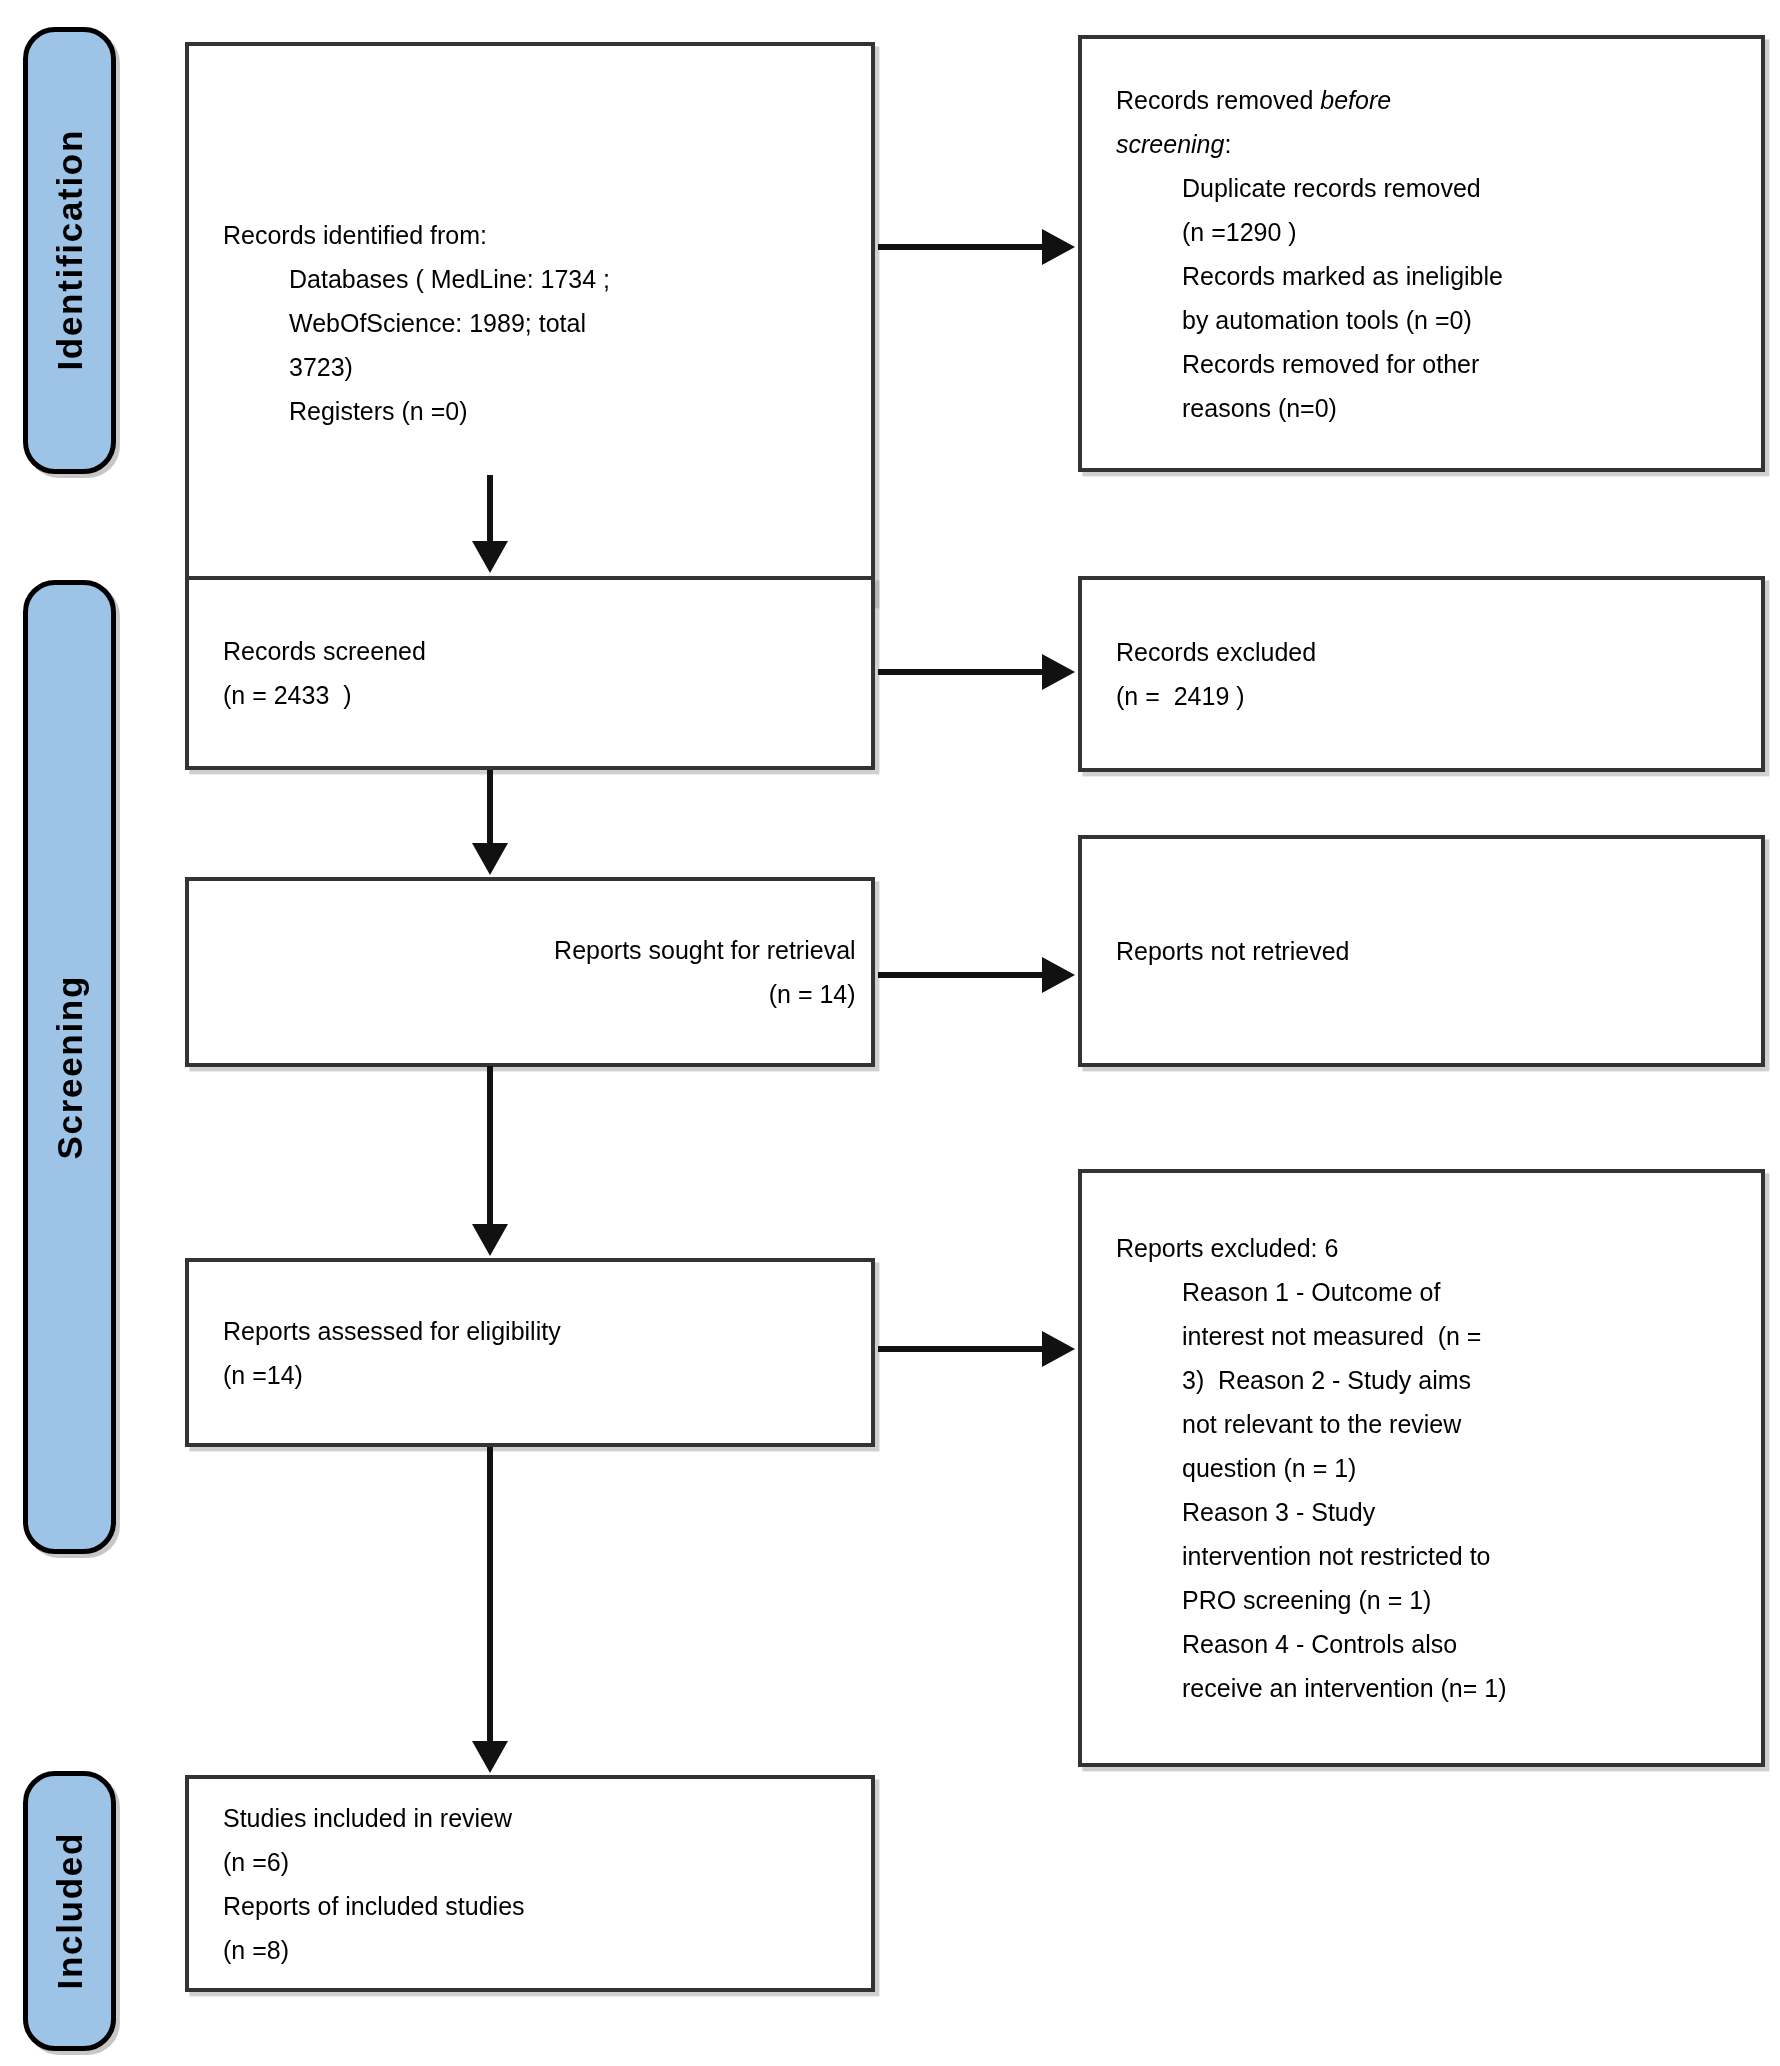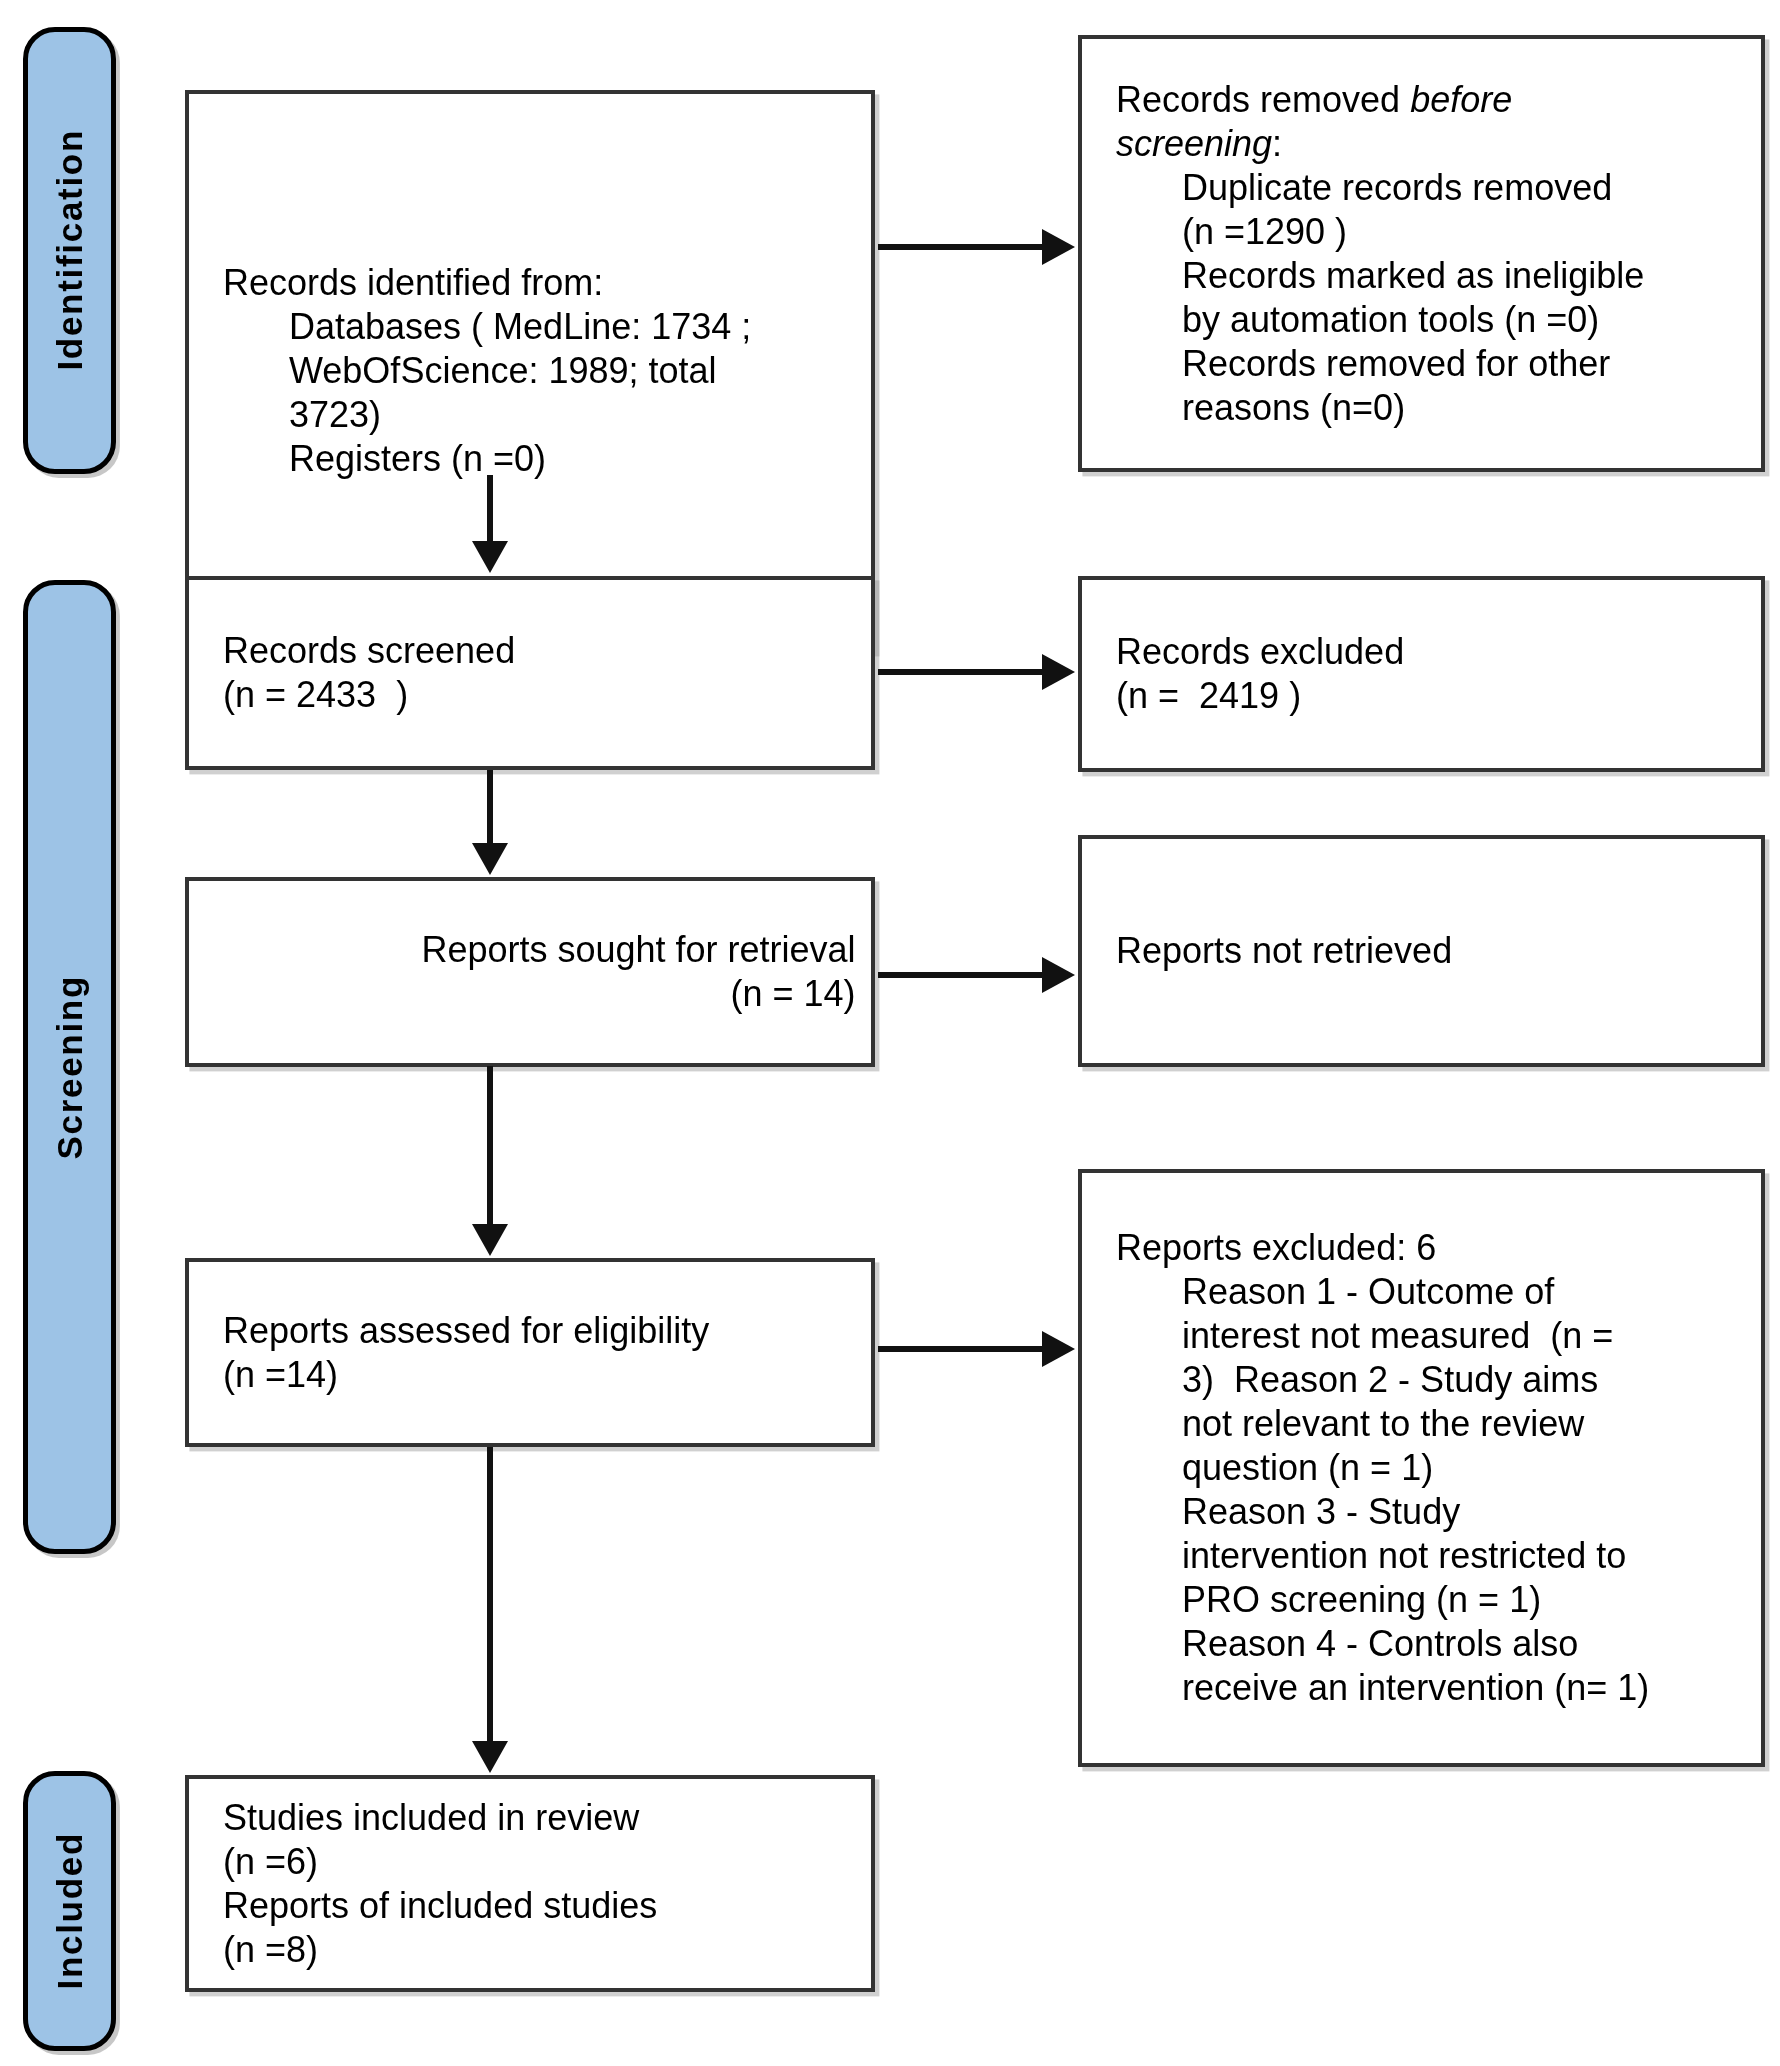--- a/index.html
+++ b/index.html
@@ -45,30 +45,30 @@
     border: 4.4px solid #333333;
     box-shadow: 4.4px 4.4px 0 rgba(150,150,150,0.45);
     box-sizing: border-box;
     display: flex;
     flex-direction: column;
     justify-content: center;
     padding: 11px 15.4px 11px 34px;
   }
   .fbox .ln {
     white-space: pre;
-    font-size: 36px;
+    font-size: 25px;
     line-height: 44px;
   }
   .fbox .ind { margin-left: 66px; }
   .fbox em { font-style: italic; }
 
   .col-left  { left: 185px;  width: 690px; }
   .col-right { left: 1078px; width: 687px; }
 
-  #box-records-identified    { top: 42px;   height: 562px; margin-top: 48px; }
+  #box-records-identified    { top: 42px;   height: 562px; }
   #box-records-removed       { top: 35px;   height: 437px; }
   #box-records-screened      { top: 576px; height: 194px; }
   #box-records-excluded      { top: 576px; height: 196px; }
   #box-reports-sought        { top: 877px; height: 190px; text-align: right; }
   #box-reports-not-retrieved { top: 835px; height: 232px; gap: 20px; }
   #box-reports-assessed      { top: 1258px; height: 189px; }
   #box-reports-excluded      { top: 1169px; height: 598px; }
   #box-studies-included      { top: 1775px; height: 217px; }
 
   

